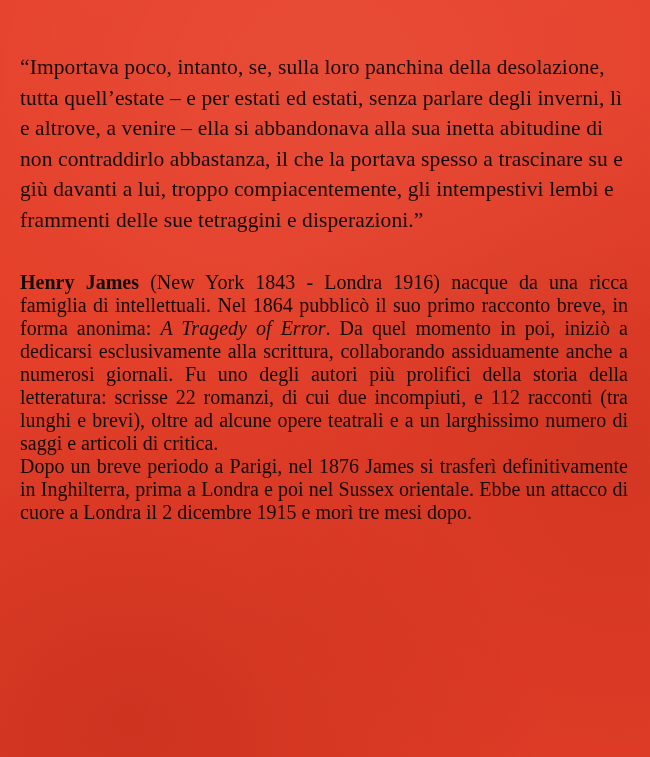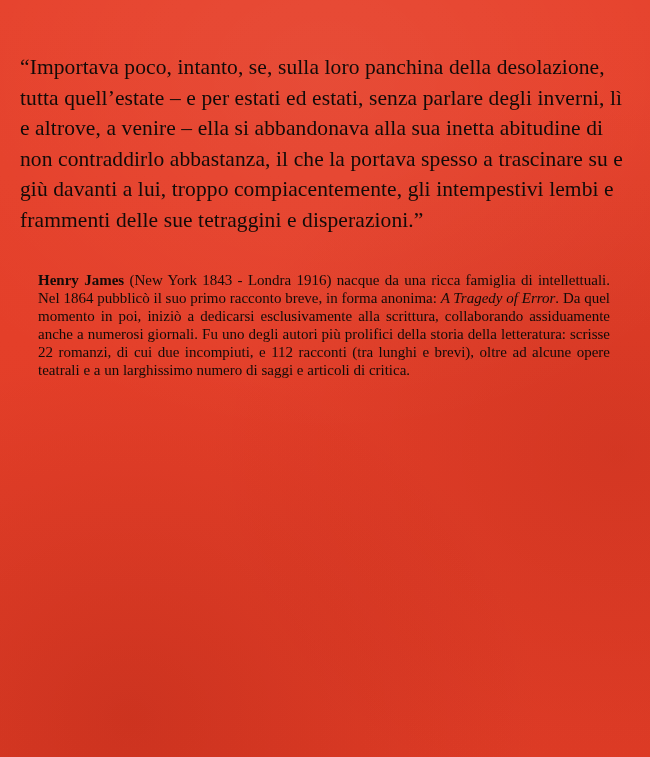--- a/index.html
+++ b/index.html
@@ -34,25 +34,25 @@
   }
   .quote {
     font-size: 21.5px;
     line-height: 30.5px;
     letter-spacing: 0.1px;
     text-align: left;
     margin: 0 0 36px 0;
     padding-right: 8px;
   }
   .bio {
-    font-size: 15px;
-    line-height: 18px;
+    font-size: 20px;
+    line-height: 23px;
     text-align: justify;
     text-justify: inter-word;
-    margin: 18px;
+    margin: 0;
     padding-right: 4px;
   }
   .bio p {
     margin: 0;
   }
   .bio p + p {
     margin-top: 0px;
   }
   .name {
     font-weight: bold;
@@ -64,16 +64,17 @@
 </head>
 <body>
 
 <div class="page">
   <div class="content">
 
     <blockquote class="quote">“Importava poco, intanto, se, sulla loro panchina della desolazione, tutta quell’estate – e per estati ed estati, senza parlare degli inverni, lì e altrove, a venire – ella si abbandonava alla sua inetta abitudine di non contraddirlo abbastanza, il che la portava spesso a trascinare su e giù davanti a lui, troppo compiacentemente, gli intempestivi lembi e frammenti delle sue tetraggini e disperazioni.”</blockquote>
 
     <div class="bio">
       <p><span class="name">Henry James</span><span> (New York 1843 - Londra 1916) nacque da una ricca famiglia di intellettuali. Nel 1864 pubblicò il suo primo racconto breve, in forma anonima: </span><span class="work">A Tragedy of Error</span><span>. Da quel momento in poi, iniziò a dedicarsi esclusivamente alla scrittura, collaborando assiduamente anche a numerosi giornali. Fu uno degli autori più prolifici della storia della letteratura: scrisse 22 romanzi, di cui due incompiuti, e 112 racconti (tra lunghi e brevi), oltre ad alcune opere teatrali e a un larghissimo numero di saggi e articoli di critica.</span></p>
+      <p>Dopo un breve periodo a Parigi, nel 1876 James si trasferì definitivamente in Inghilterra, prima a Londra e poi nel Sussex orientale. Ebbe un attacco di cuore a Londra il 2 dicembre 1915 e morì tre mesi dopo.</p>
     </div>
 
   </div>
 </div>
 
 </body></html>

